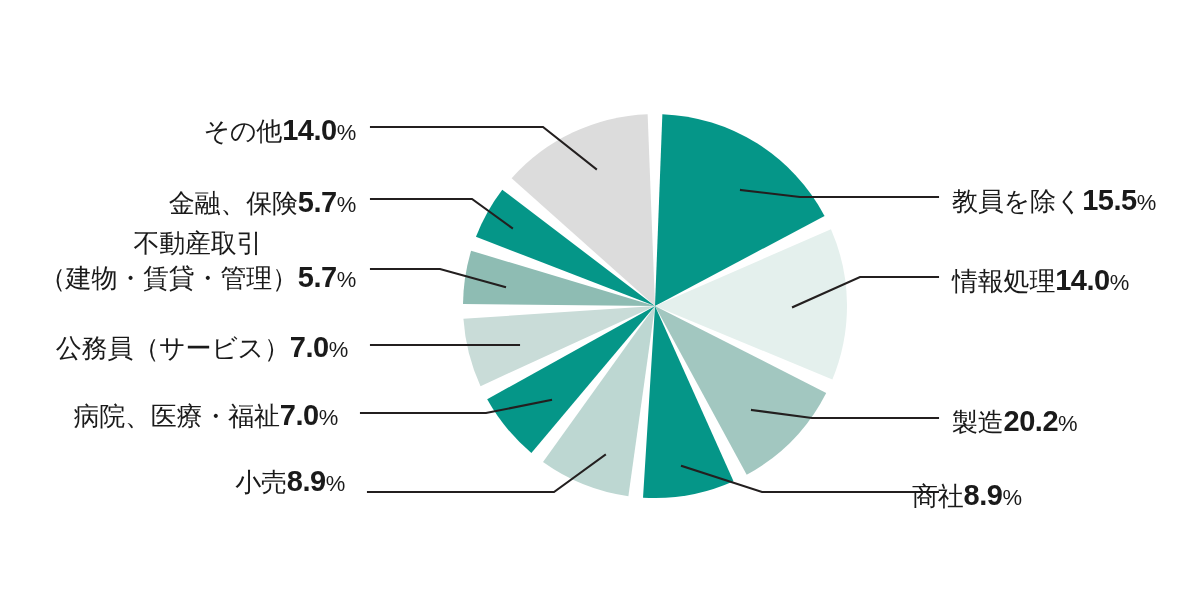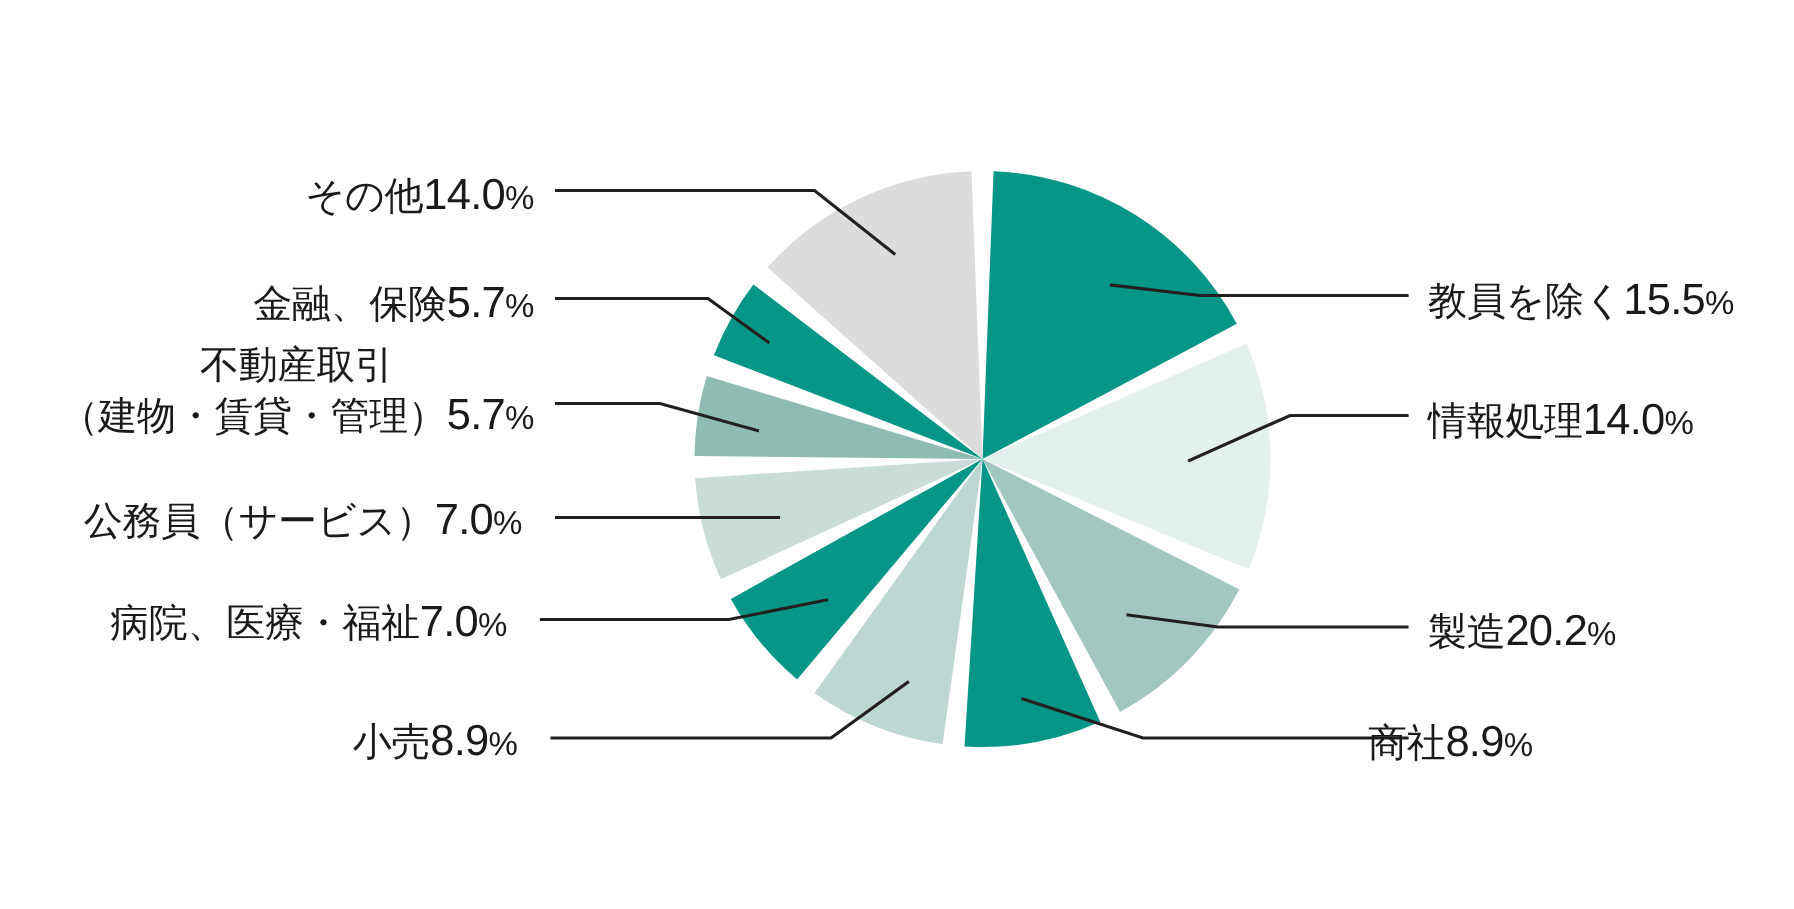--- a/index.html
+++ b/index.html
@@ -34,21 +34,21 @@
     color: #1a1a1a;
     line-height: 1.22;
     letter-spacing: -0.2px;
   }
   .label .jp {
     font-size: 26px;
     font-weight: 500;
   }
   .label .num {
     font-size: 29px;
-    font-weight: 400;
+    font-weight: 700;
     letter-spacing: -0.5px;
   }
   .label .pct {
     font-size: 22px;
     font-weight: 400;
   }
   .label.right { text-align: left; }
   .label.left  { text-align: right; }
   .label .line2 { display: block; text-align: center; }
 </style>
@@ -116,17 +116,17 @@
   </div>
 
   <div class="label left" style="right:848px; top:330px;">
     <span class="jp">公務員（サービス）</span><span class="num">7.0</span><span class="pct">%</span>
   </div>
 
   <div class="label left" style="right:858px; top:398px;">
     <span class="jp">病院、医療・福祉</span><span class="num">7.0</span><span class="pct">%</span>
   </div>
 
-  <div class="label left" style="right:851px; top:477px;">
+  <div class="label left" style="right:851px; top:464px;">
     <span class="jp">小売</span><span class="num">8.9</span><span class="pct">%</span>
   </div>
 
 </div>
 
 </body></html>

